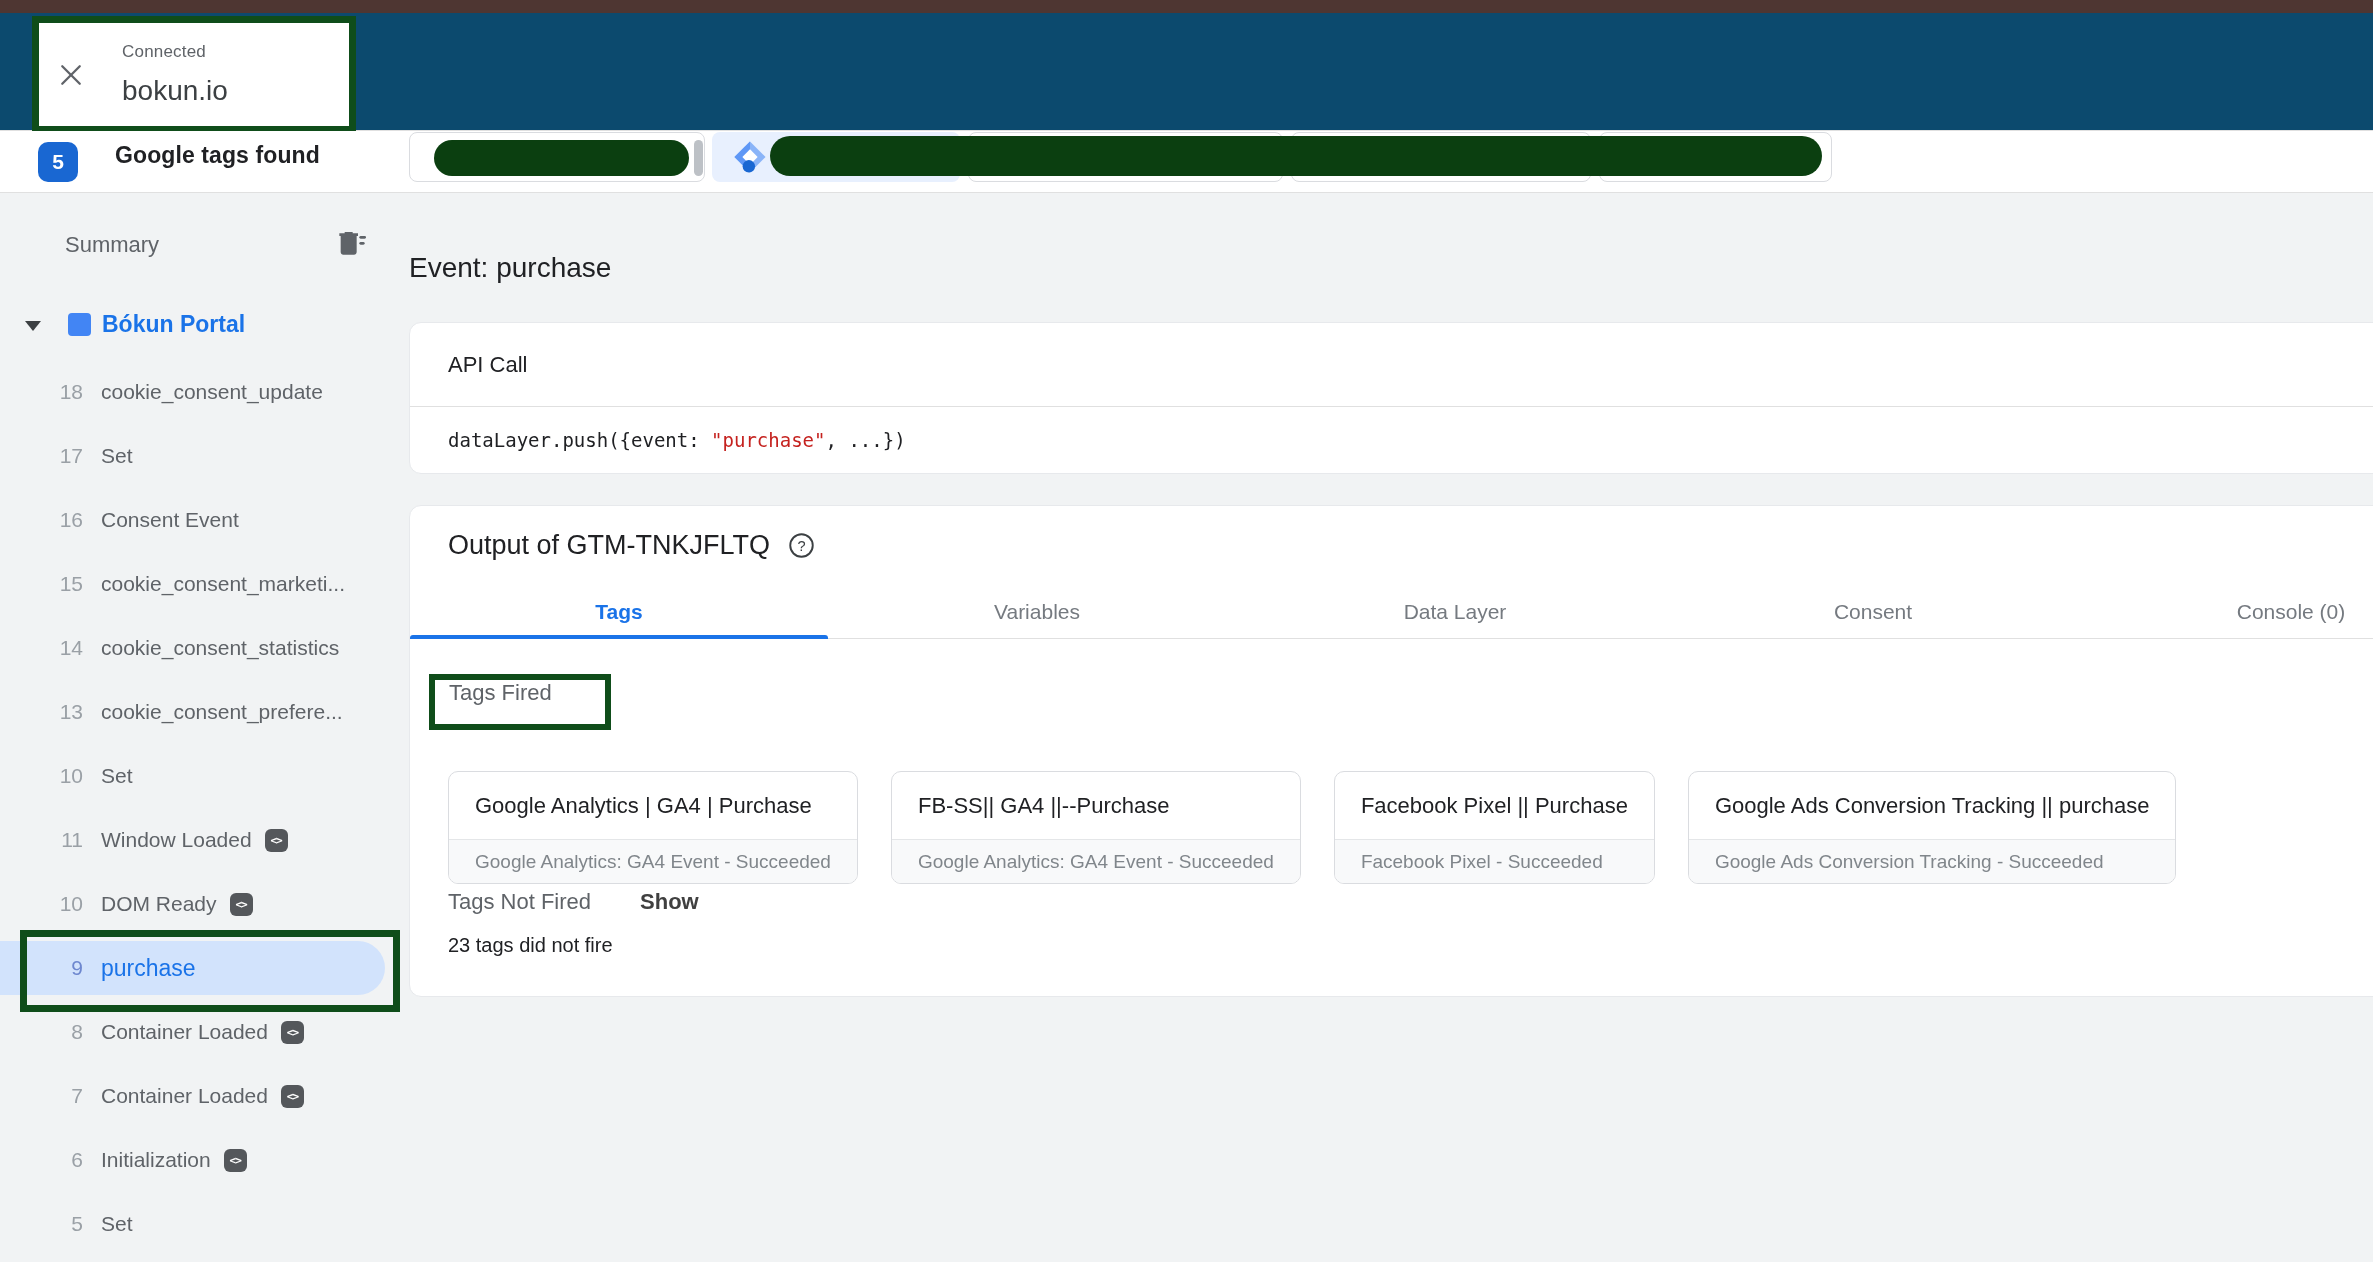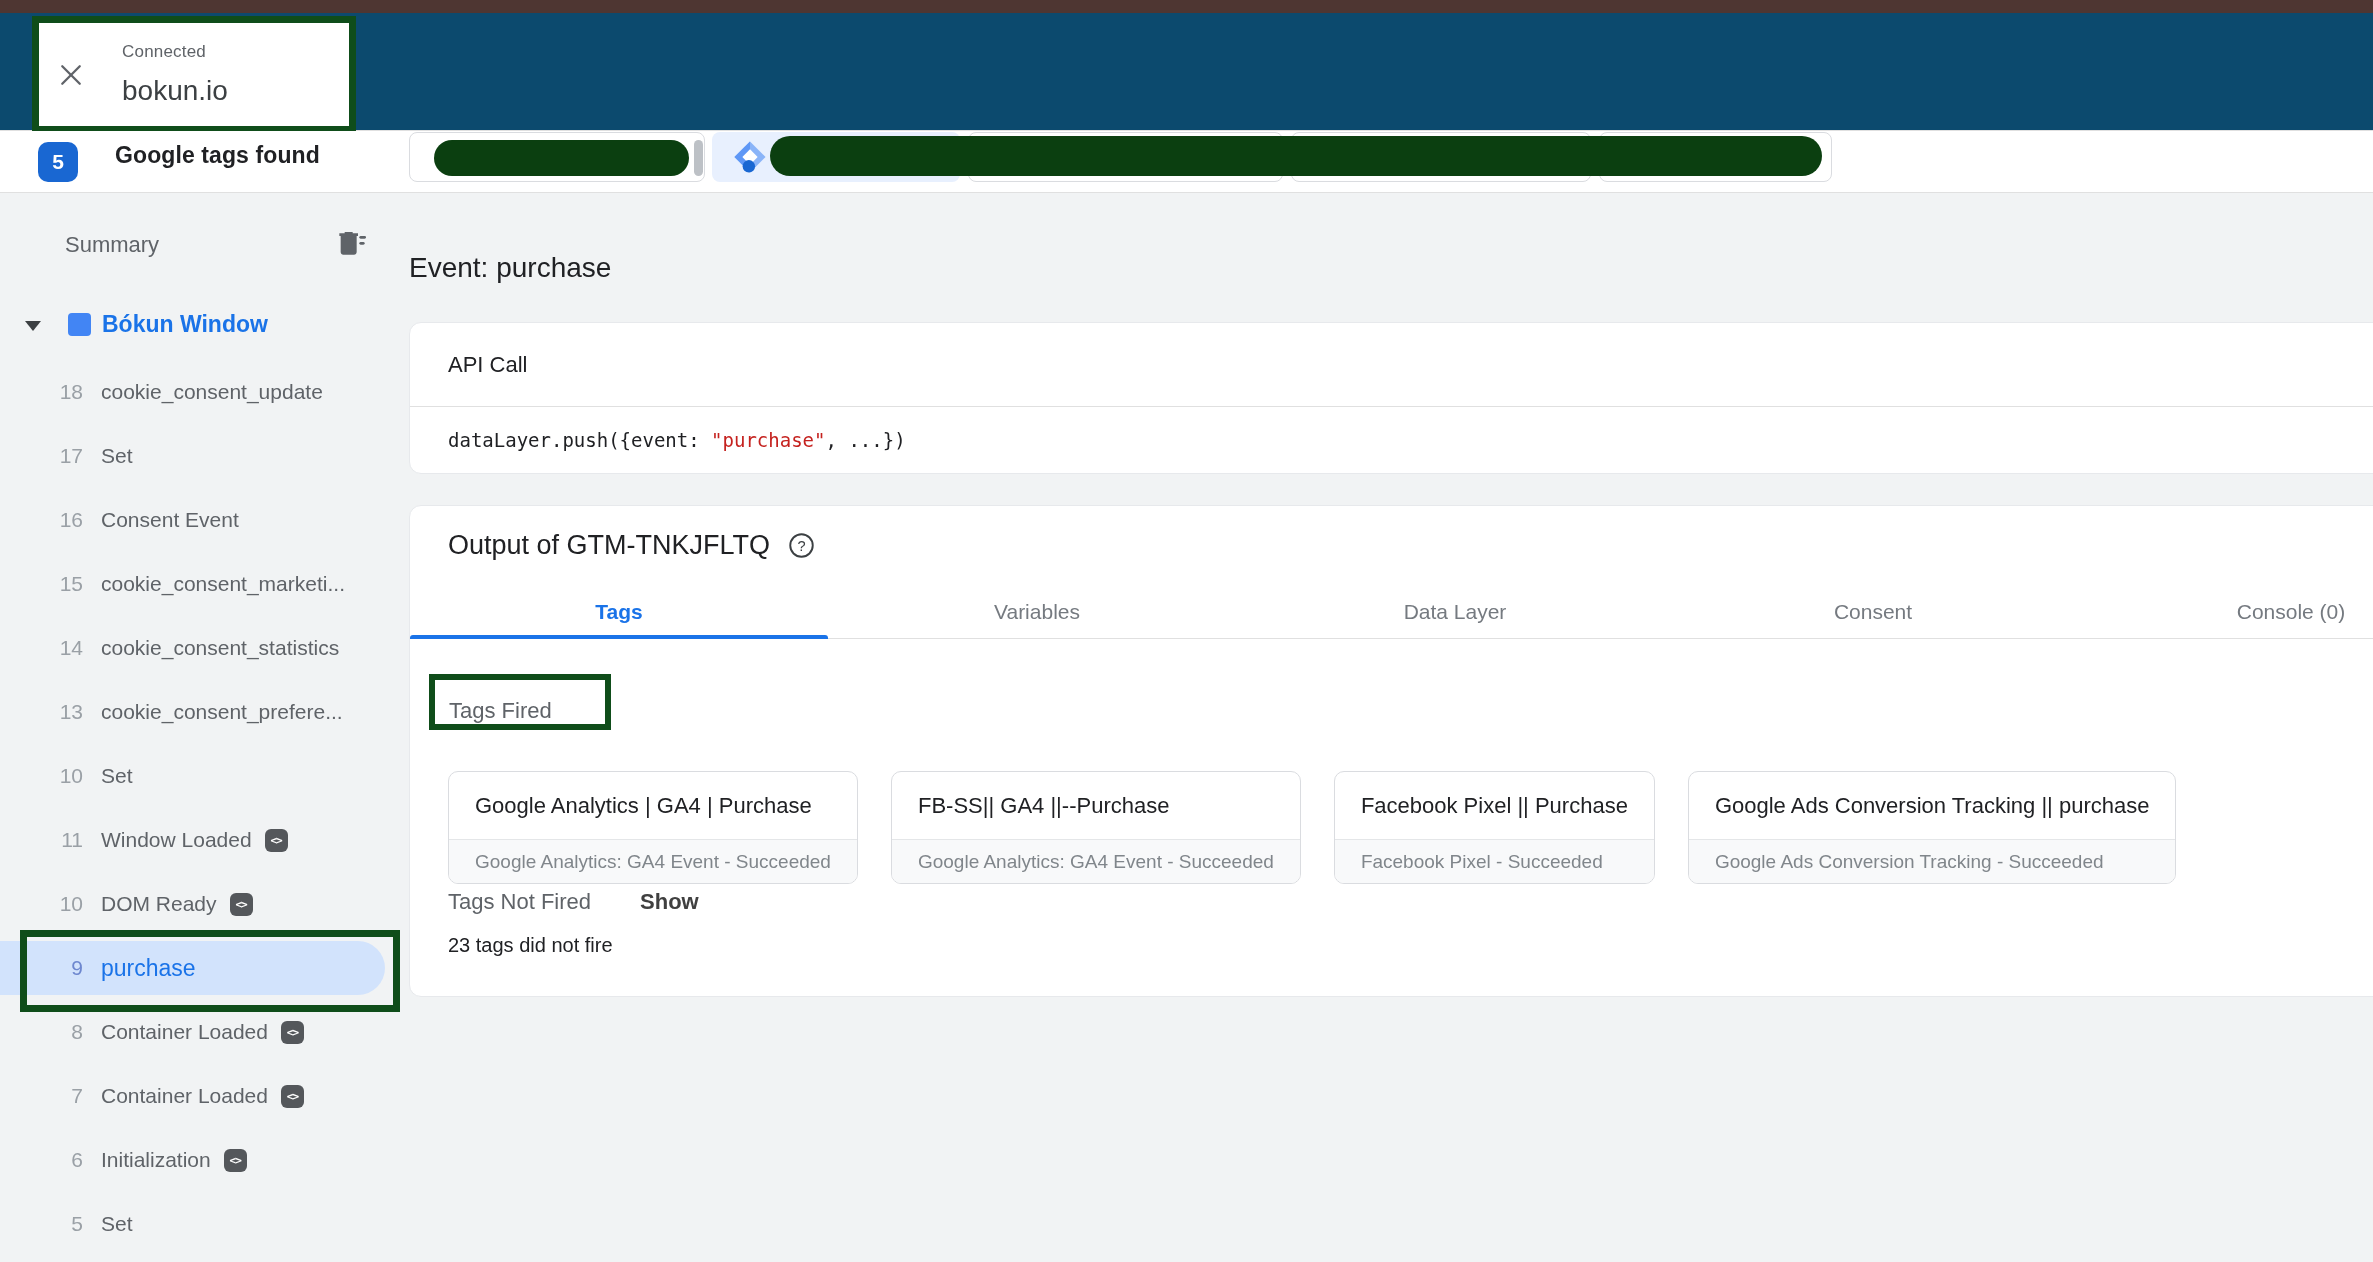--- a/index.html
+++ b/index.html
@@ -61,21 +61,21 @@
   .output-card { top:505px; height:492px; }
   .output-head { padding:24px 0 0 38px; display:flex; align-items:center; }
   .output-title { font-size:27px; color:#202124; }
   .help-icon { margin-left:18px; width:27px; height:27px; }
 
   .tabs { position:absolute; left:0; top:80px; width:2090px; height:53px; border-bottom:1px solid #e0e0e0; display:flex; }
   .tab { position:relative; width:418px; display:flex; align-items:center; justify-content:center; font-size:21px; color:#757a80; cursor:pointer; }
   .tab.active { color:#1a73e8; font-weight:700; }
   .tab.active::after { content:""; position:absolute; left:0; right:0; bottom:-1px; height:4px; background:#1a73e8; border-radius:3px 3px 0 0; }
 
-  .tags-fired-box { position:absolute; left:19px; top:168px; width:182px; height:56px; border:6px solid #0f4d1a; display:flex; align-items:flex-end; }
+  .tags-fired-box { position:absolute; left:19px; top:168px; width:182px; height:56px; border:6px solid #0f4d1a; display:flex; align-items:flex-start; }
   .tags-fired-label { padding-left:14px; font-size:22px; color:#5f6368; }
 
   .fired-row { position:absolute; left:38px; top:226px; display:flex; gap:33px; align-items:flex-start;margin-top:39px; }
   .tag-card { border:1px solid #dadce0; border-radius:10px; overflow:hidden; background:#fff; cursor:pointer; }
   .tag-card-title { height:67px; display:flex; align-items:center; padding:0 26px; font-size:22px; color:#202124; white-space:nowrap; }
   .tag-card-status { height:44px; display:flex; align-items:center; padding:0 26px; font-size:19px; color:#80868b; background:#f8f9fa; border-top:1px solid #e4e6e8; white-space:nowrap; }
 
   .notfired-row { position:absolute; left:38px; top:383px; display:flex; align-items:baseline; }
   .notfired-label { font-size:22px; color:#5f6368; }
   .show-link { margin-left:49px; font-size:22px; font-weight:700; color:#404040; cursor:pointer; }
@@ -128,21 +128,21 @@
       <span class="summary-label">Summary</span>
       <svg class="clear-icon" viewBox="0 0 24 24" fill="#5f6368">
         <path d="M14 4 L14 3 L8 3 L8 4 L4 4 L4 6 L5 6 L5 18 C5 19.1 5.9 20 7 20 L15 20 C16.1 20 17 19.1 17 18 L17 6 L18 6 L18 4 Z"></path>
         <rect x="19" y="6" width="5" height="2" rx="1"></rect>
         <rect x="19" y="10.5" width="4" height="2" rx="1"></rect>
       </svg>
     </div>
     <div class="container-row">
       <div class="expander"></div>
       <div class="container-square"></div>
-      <span class="container-name">Bókun Window</span>
+      <span class="container-name">Bókun Portal</span>
     </div>
 
     <div class="event-list">
 
         <div class="event-row">
 
           <span class="event-num">18</span>
           <span class="event-label">cookie_consent_update</span>
 
         </div>

